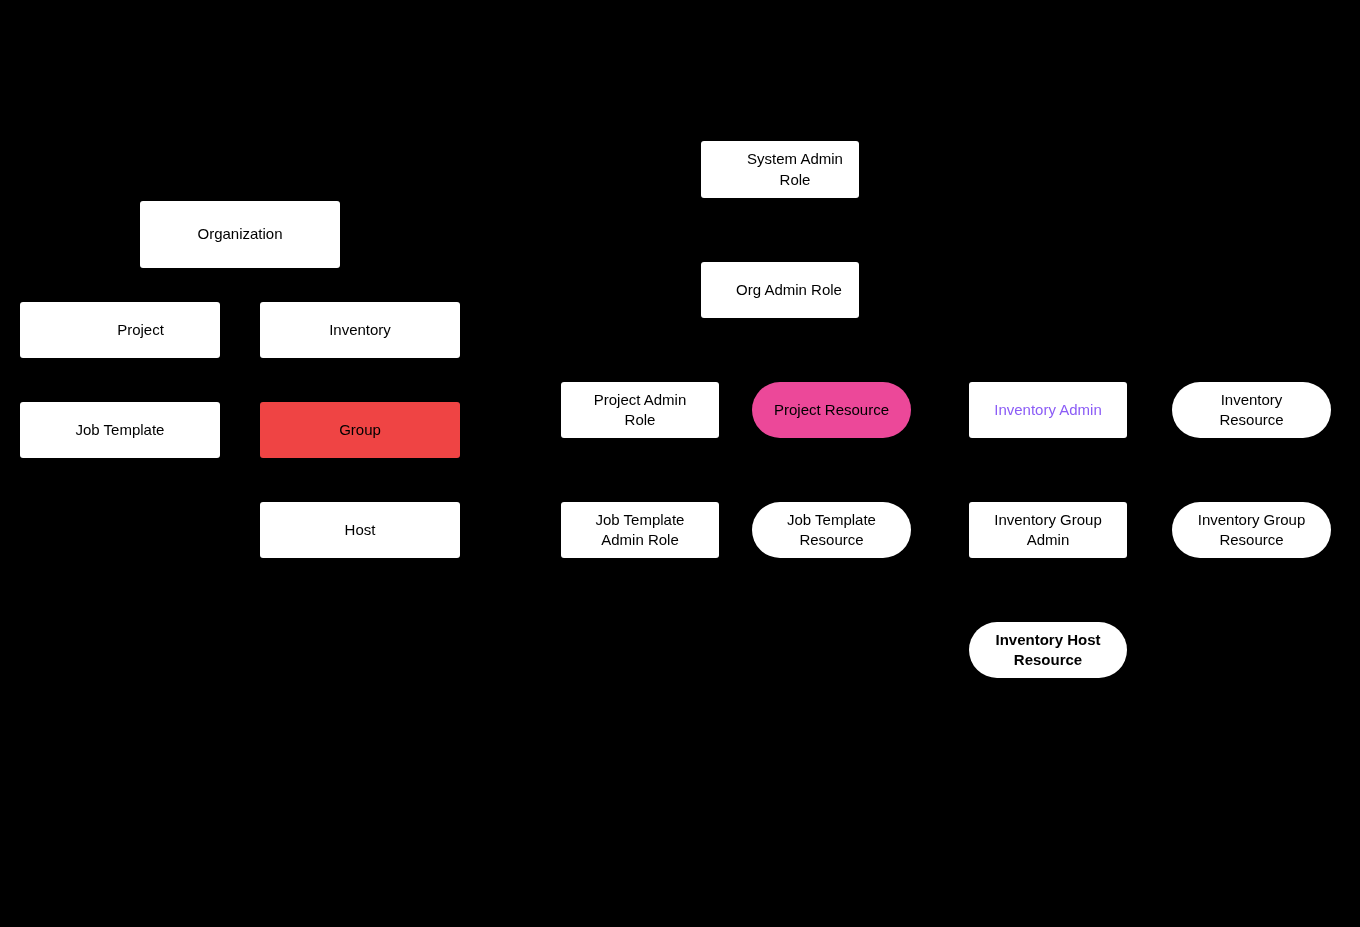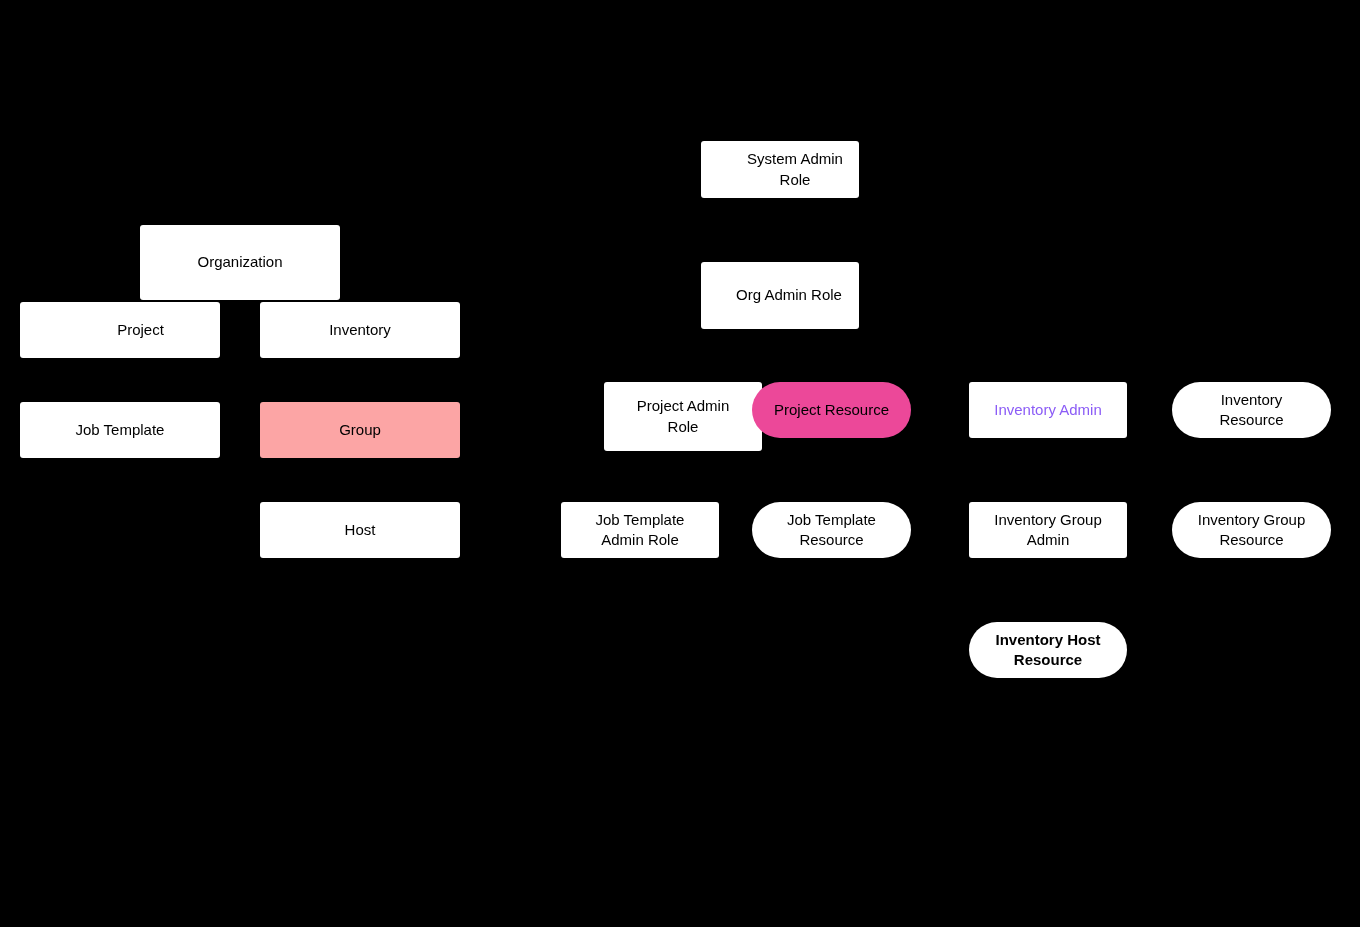--- a/index.html
+++ b/index.html
@@ -33,30 +33,30 @@
     border-radius: 3px;
   }
   .node.pill {
     border-radius: 999px;
   }
 </style>
 </head>
 <body>
 
 <div id="canvas">
-    <div class="node rect" style="left: 140px; top: 201px; width: 200px; height: 75px; background: rgb(255, 255, 255); color: rgb(0, 0, 0); margin-top: 24px;">Organization</div>
+    <div class="node rect" style="left: 140px; top: 201px; width: 200px; height: 67px; background: rgb(255, 255, 255); color: rgb(0, 0, 0);">Organization</div>
     <div class="node rect" style="left: 20px; top: 302px; width: 200px; height: 56px; background: rgb(255, 255, 255); color: rgb(0, 0, 0); padding-left: 47px;">Project</div>
     <div class="node rect" style="left: 260px; top: 302px; width: 200px; height: 56px; background: rgb(255, 255, 255); color: rgb(0, 0, 0);">Inventory</div>
     <div class="node rect" style="left: 20px; top: 402px; width: 200px; height: 56px; background: rgb(255, 255, 255); color: rgb(0, 0, 0);">Job Template</div>
-    <div class="node rect" style="left: 260px; top: 402px; width: 200px; height: 56px; background: #fca5a5; color: rgb(0, 0, 0);">Group</div>
+    <div class="node rect" style="left: 260px; top: 402px; width: 200px; height: 56px; background: #ef4444; color: rgb(0, 0, 0);">Group</div>
     <div class="node rect" style="left: 260px; top: 502px; width: 200px; height: 56px; background: rgb(255, 255, 255); color: rgb(0, 0, 0);">Host</div>
     <div class="node rect" style="left: 701px; top: 141px; width: 158px; height: 57px; background: rgb(255, 255, 255); color: rgb(0, 0, 0); padding-left: 36px;">System Admin
 Role</div>
-    <div class="node rect" style="left: 701px; top: 262px; width: 158px; height: 67px; background: rgb(255, 255, 255); color: rgb(0, 0, 0); padding-left: 24px;">Org Admin Role</div>
-    <div class="node rect" style="left: 561px; top: 382px; width: 158px; height: 69px; background: rgb(255, 255, 255); color: rgb(0, 0, 0); margin-left: 43px;">Project Admin
+    <div class="node rect" style="left: 701px; top: 262px; width: 158px; height: 56px; background: rgb(255, 255, 255); color: rgb(0, 0, 0); padding-left: 24px;">Org Admin Role</div>
+    <div class="node rect" style="left: 561px; top: 382px; width: 158px; height: 56px; background: rgb(255, 255, 255); color: rgb(0, 0, 0);">Project Admin
 Role</div>
     <div class="node pill" style="left: 752px; top: 382px; width: 159px; height: 56px; background: #ec4899; color: rgb(0, 0, 0);">Project Resource</div>
     <div class="node rect" style="left: 969px; top: 382px; width: 158px; height: 56px; background: rgb(255, 255, 255); color: #8b5cf6;">Inventory Admin</div>
     <div class="node pill" style="left: 1172px; top: 382px; width: 159px; height: 56px; background: rgb(255, 255, 255); color: rgb(0, 0, 0);">Inventory
 Resource</div>
     <div class="node rect" style="left: 561px; top: 502px; width: 158px; height: 56px; background: rgb(255, 255, 255); color: rgb(0, 0, 0);">Job Template
 Admin Role</div>
     <div class="node pill" style="left: 752px; top: 502px; width: 159px; height: 56px; background: rgb(255, 255, 255); color: rgb(0, 0, 0);">Job Template
 Resource</div>
     <div class="node rect" style="left: 969px; top: 502px; width: 158px; height: 56px; background: rgb(255, 255, 255); color: rgb(0, 0, 0);">Inventory Group

